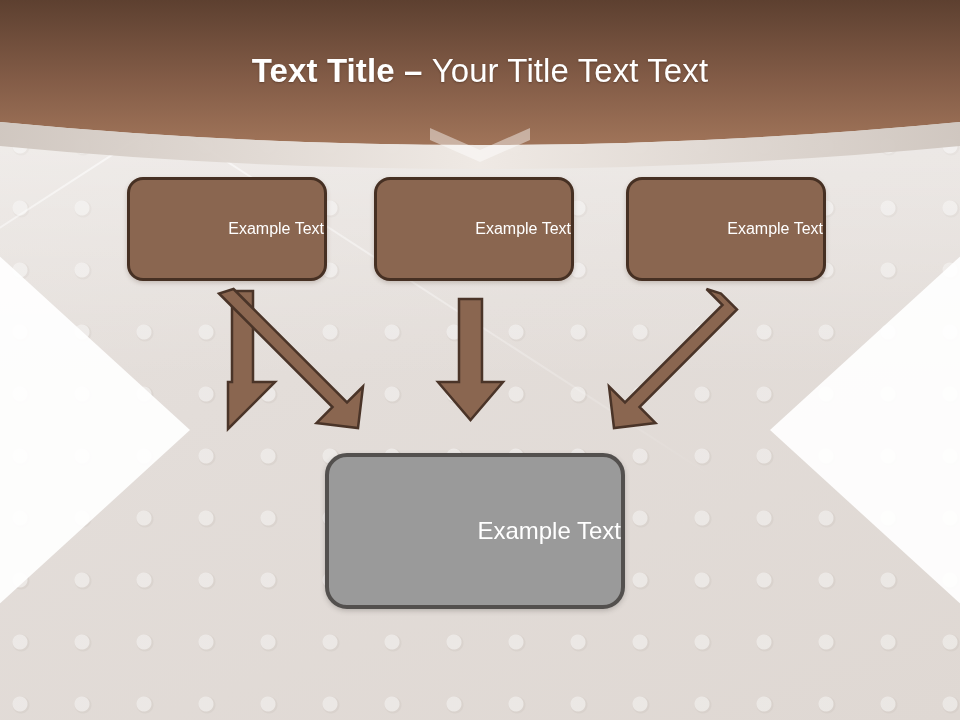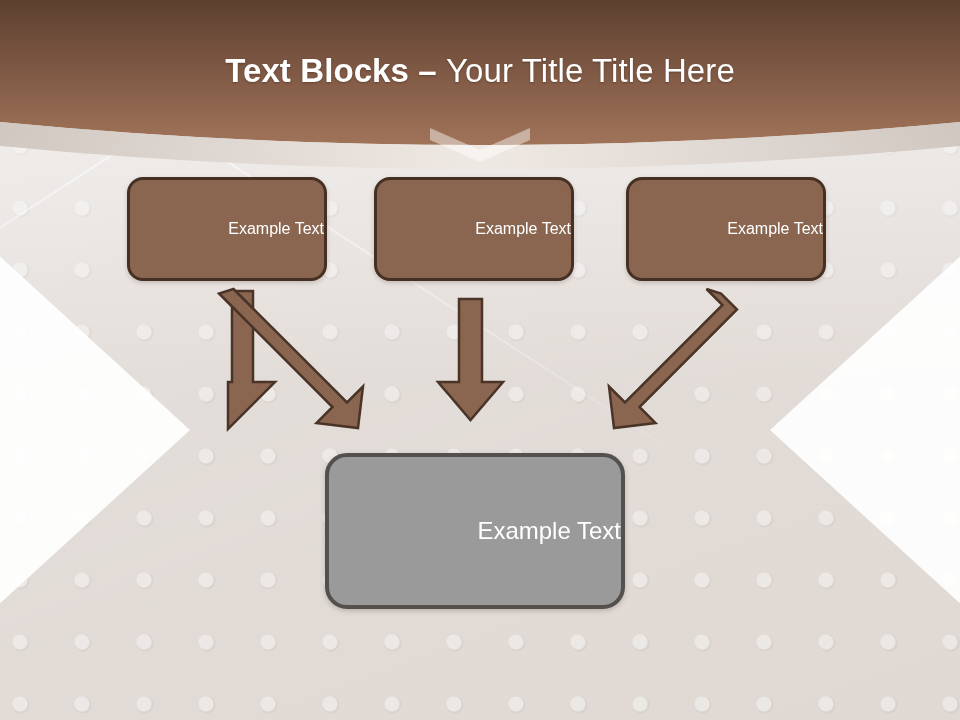--- a/index.html
+++ b/index.html
@@ -176,21 +176,21 @@
           <stop offset="0%" stop-color="#cfc6bf"></stop>
           <stop offset="50%" stop-color="#efe9e4"></stop>
           <stop offset="100%" stop-color="#cfc6bf"></stop>
         </linearGradient>
       </defs>
       <path d="M0,0 H960 V122 Q480,168 0,122 Z" fill="url(#hdrGrad)"></path>
       <path d="M0,122 Q480,168 960,122 L960,146 Q480,192 0,146 Z" fill="url(#rimGrad)" opacity="0.95"></path>
       <path d="M430,128 L480,150 L530,128 L530,140 L480,162 L430,140 Z" fill="#ffffff" opacity="0.45"></path>
     </svg>
     <div class="title">
-      <span class="strong">Text Blocks – </span><span class="light">Your Title Title Here</span>
+      <span class="strong">Text Title – </span><span class="light">Your Title Text Text</span>
     </div>
   </div>
 
   <svg class="arrows" viewBox="0 0 960 720">
 
     <g>
       <polygon class="arrow-shape" points="232,291 253,291 253,382 275,382 228,429 228,382 232,382 232,382"></polygon>
       <polygon class="arrow-shape" points="233.5,289 249.5,305 347,402.5 363,386.5 358,428 316.5,423 332.5,407 235,309.5 219,293.5"></polygon>
     </g>
 

